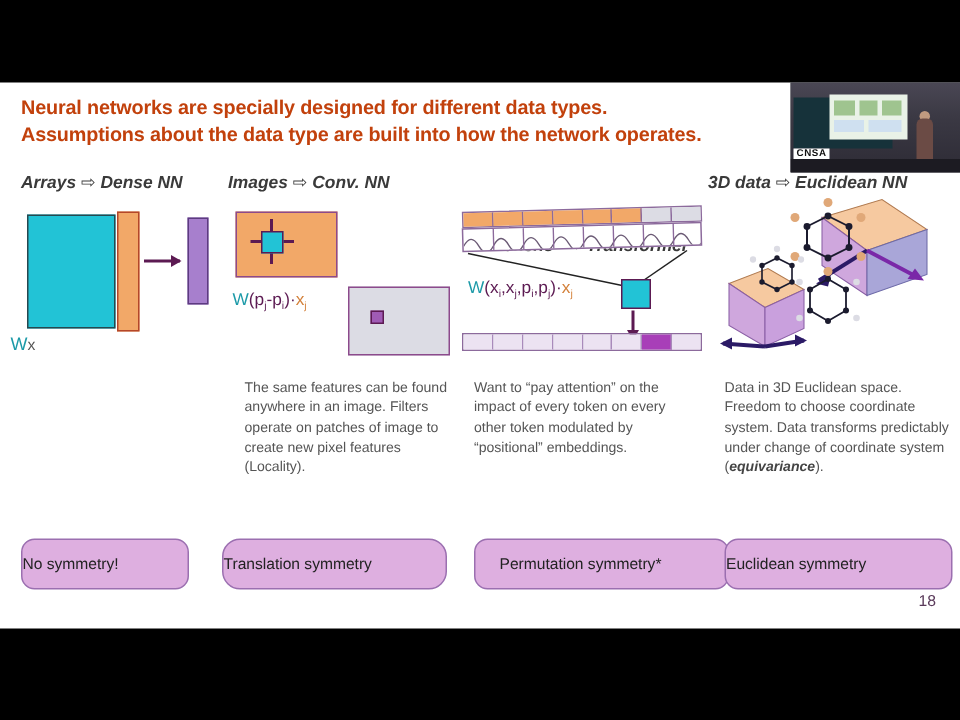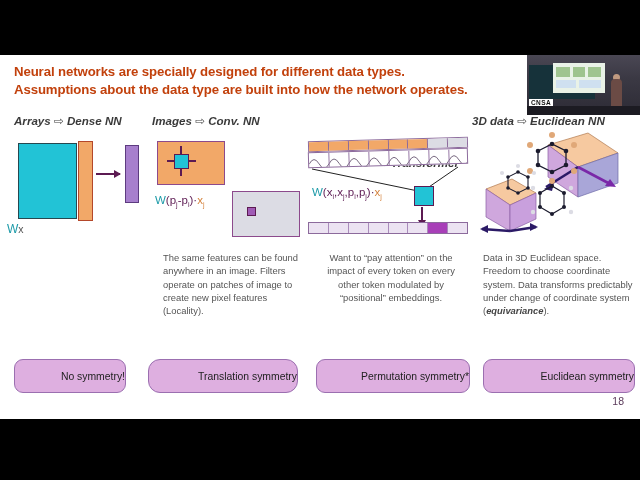--- a/index.html
+++ b/index.html
@@ -11,29 +11,29 @@
          color:#c2410c;line-height:1.38;letter-spacing:-0.1px;}
 
   .colhead{position:absolute;top:59px;font-size:11.6px;font-style:italic;font-weight:bold;
            color:#3a3a3a;white-space:nowrap;}
   .ch1{left:14px;} .ch2{left:152px;} .ch3{left:323px;margin-top:42px;} .ch4{left:472px;}
   .arrowglyph{font-style:normal;font-weight:normal;}
 
   .body-text{position:absolute;font-size:9.4px;color:#555;line-height:1.42;}
   .bt1{left:14px;top:196px;width:136px;}
   .bt2{left:163px;top:196px;width:142px;}
-  .bt3{left:316px;top:196px;width:150px;text-align:center;}
+  .bt3{left:316px;top:196px;width:150px;}
   .bt4{left:483px;top:196px;width:150px;}
   .body-text b{font-weight:bold;font-style:italic;color:#444;}
 
   .pill{position:absolute;top:304px;height:32px;background:#deafe0;border:1.4px solid #9b6fb0;
-        border-radius:9px;display:flex;align-items:center;justify-content:flex-end;
+        border-radius:9px;display:flex;align-items:center;justify-content:flex-start;
         font-size:10.4px;color:#222;}
   .p1{left:14px;width:110px;} .p2{left:148px;width:148px;border-radius:12px;}
-  .p3{left:316px;width:152px;} .p4{left:483px;width:150px;}
+  .p3{left:316px;width:152px;padding-left:16px;} .p4{left:483px;width:150px;}
 
   .slideno{position:absolute;right:16px;top:340px;font-size:10.5px;color:#5a3a5a;}
 
   
   .c1-W{position:absolute;left:18px;top:88px;width:57px;height:74px;background:#22c3d6;border:1px solid #26484f;}
   .c1-x{position:absolute;left:78px;top:86px;width:13px;height:78px;background:#f2a868;border:1px solid #b4472a;}
   .c1-out{position:absolute;left:125px;top:90px;width:12px;height:56px;background:#a77fcd;border:1px solid #5d3b80;}
   .c1-arrow{position:absolute;left:96px;top:118px;width:24px;height:2px;background:#5c1a52;}
   .c1-arrow:after{content:"";position:absolute;right:-1px;top:-3px;border-left:7px solid #5c1a52;
         border-top:4px solid transparent;border-bottom:4px solid transparent;}

